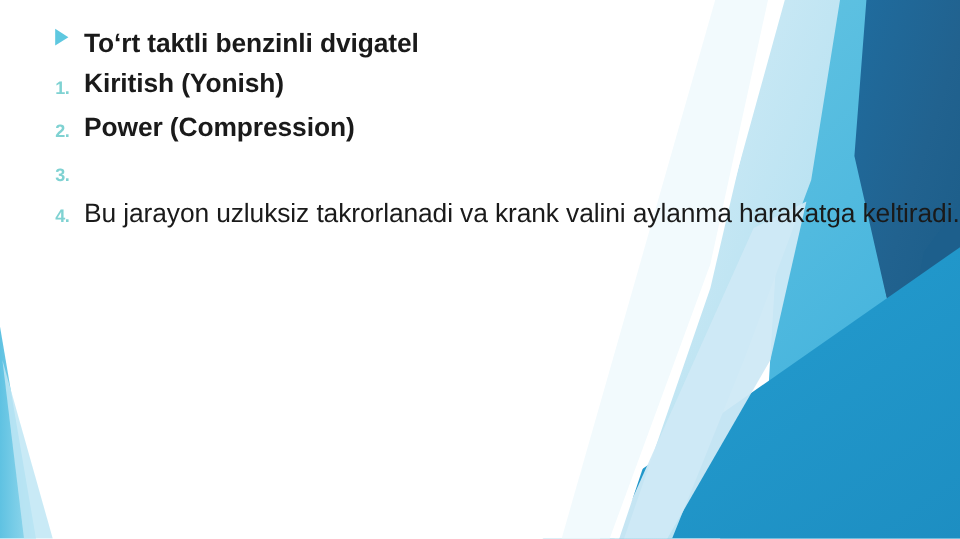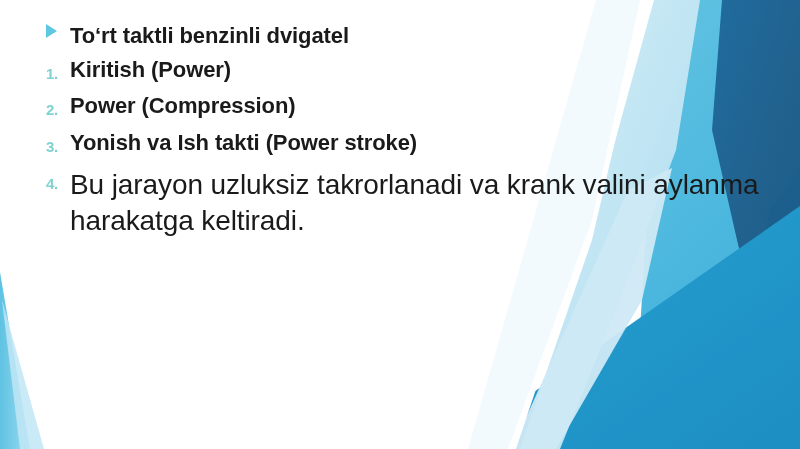--- a/index.html
+++ b/index.html
@@ -81,21 +81,21 @@
 
   .txt.bold { font-weight: 700; }
   .txt.reg  { font-weight: 400; }
 
   .line.l1 { margin-bottom: 6px; }
   .line.l2 { margin-bottom: 8px; }
   .line.n1, .line.n2, .line.n3 { margin-bottom: 9px; }
   .line.n4 { margin-bottom: 0; }
 
   .sub {
-    font-size: 28px;
+    font-size: 22px;
     font-weight: 400;
     line-height: 1.3;
     color: #1a1a1a;
     margin-top: 1px;
     letter-spacing: -0.1px;
   }
 </style>
 </head>
 <body>
 
@@ -152,35 +152,34 @@
         <span class="tri"></span>
       </span>
       <span class="txt bold">To‘rt taktli benzinli dvigatel</span>
     </div>
 
 
     <div class="line n1">
       <span class="marker">
         <span class="num">1.</span>
       </span>
-      <span class="txt bold">Kiritish (Power)</span>
+      <span class="txt bold">Kiritish (Yonish)</span>
     </div>
 
     <div class="line n2">
       <span class="marker">
         <span class="num">2.</span>
       </span>
       <span class="txt bold">Power (Compression)</span>
     </div>
 
     <div class="line n3">
       <span class="marker">
         <span class="num">3.</span>
       </span>
-      <span class="txt bold">Yonish va Ish takti (Power stroke)</span>
     </div>
 
     <div class="line n4">
       <span class="marker">
         <span class="num">4.</span>
       </span>
       <span>
         <div class="sub">Bu jarayon uzluksiz takrorlanadi va krank valini aylanma harakatga keltiradi.</div>
       </span>
     </div>

